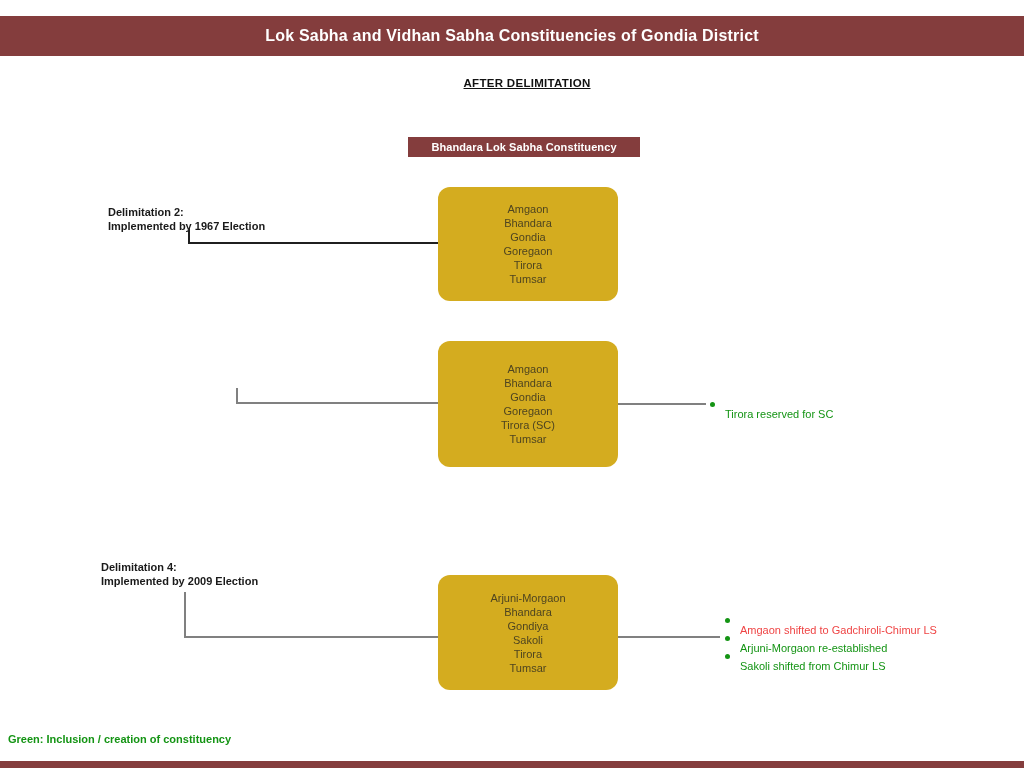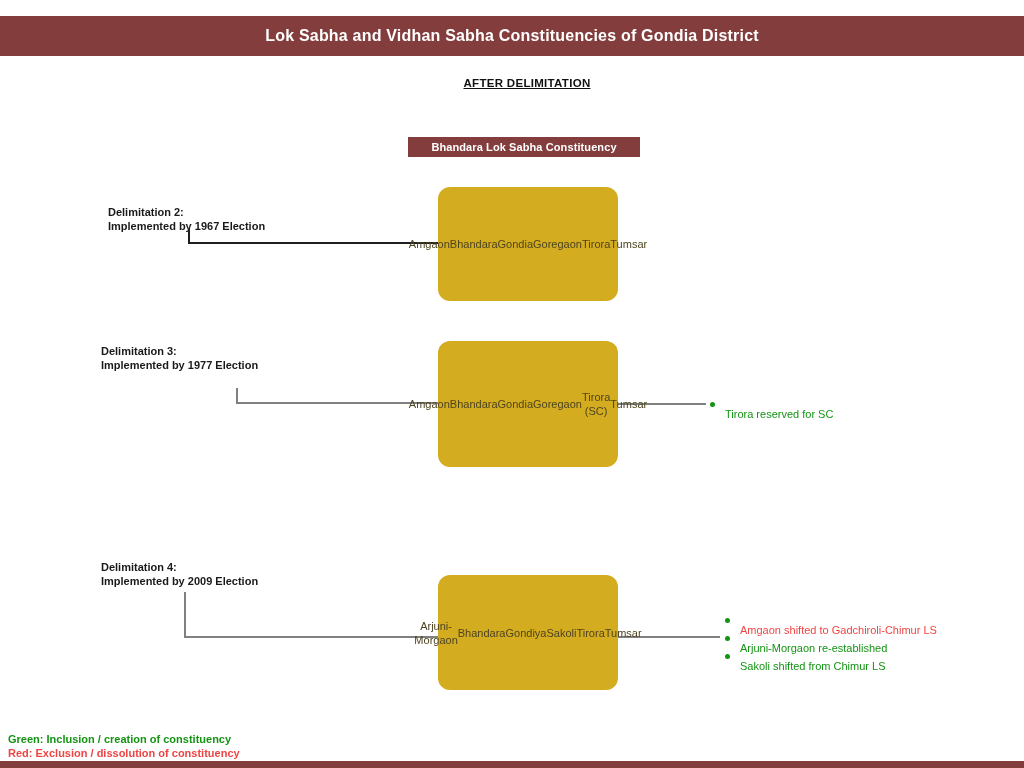--- a/index.html
+++ b/index.html
@@ -21,21 +21,21 @@
               height:20px; display:flex; align-items:center; justify-content:center; letter-spacing:0.1px; }
   .ls1 { left:408px; top:137px; width:232px; }
   .ls2 { left:413px; top:534px; width:238px; }
 
   .delim { position:absolute; font-size:11px; font-weight:bold; color:#1a1a1a; line-height:14px; }
   .d2 { left:108px; top:205px; }
   .d3 { left:101px; top:344px; }
   .d4 { left:101px; top:560px; }
 
   .box { position:absolute; width:180px; background:#D4AC1F; border-radius:12px;
-         display:flex; align-items:center; justify-content:center;
+         display:flex; flex-direction:column; align-items:center; justify-content:center;
          font-size:11px; line-height:14px; color:#4E4420; text-align:center; }
   .b1 { left:438px; top:187px; height:114px; }
   .b2 { left:438px; top:341px; height:126px; }
   .b3 { left:438px; top:575px; height:115px; }
 
   .line { position:absolute; }
   .dark { background:#1f1f1f; }
   .gray { background:#808080; }
 
   .note { position:absolute; height:18px; display:flex; align-items:center; font-size:11px; }
@@ -59,24 +59,20 @@
     <div>AFTER DELIMITATION</div>
   </div>
 
   <div class="ls-label ls1">
     <span>Bhandara Lok Sabha Constituency</span>
   </div>
 
   <div class="delim d2">
     <div>Delimitation 2:</div>
     <div>Implemented by 1967 Election</div>
-  </div>
-  <div class="delim d3">
-    <div>Delimitation 3:</div>
-    <div>Implemented by 1977 Election</div>
   </div>
   <div class="delim d4">
     <div>Delimitation 4:</div>
     <div>Implemented by 2009 Election</div>
   </div>
 
   <div class="line dark" style="left:188px; top:228px; width:2px; height:15px;"></div>
   <div class="line dark" style="left:188px; top:242px; width:250px; height:2px;"></div>
 
   <div class="line gray" style="left:236px; top:388px; width:2px; height:15px;"></div>
@@ -127,18 +123,17 @@
     <span class="bullet"></span>
     <span class="txt green-t">Arjuni-Morgaon re-established</span>
   </div>
   <div class="note" style="left:725px; top:647px;">
     <span class="bullet"></span>
     <span class="txt green-t">Sakoli shifted from Chimur LS</span>
   </div>
 
   <div class="legend">
     <div class="green-t">Green: Inclusion / creation of constituency</div>
-    <div class="red-t">Red: Exclusion / dissolution of constituency</div>
   </div>
 
   <div class="footerbar"></div>
 
 </div>
 
 </body></html>

